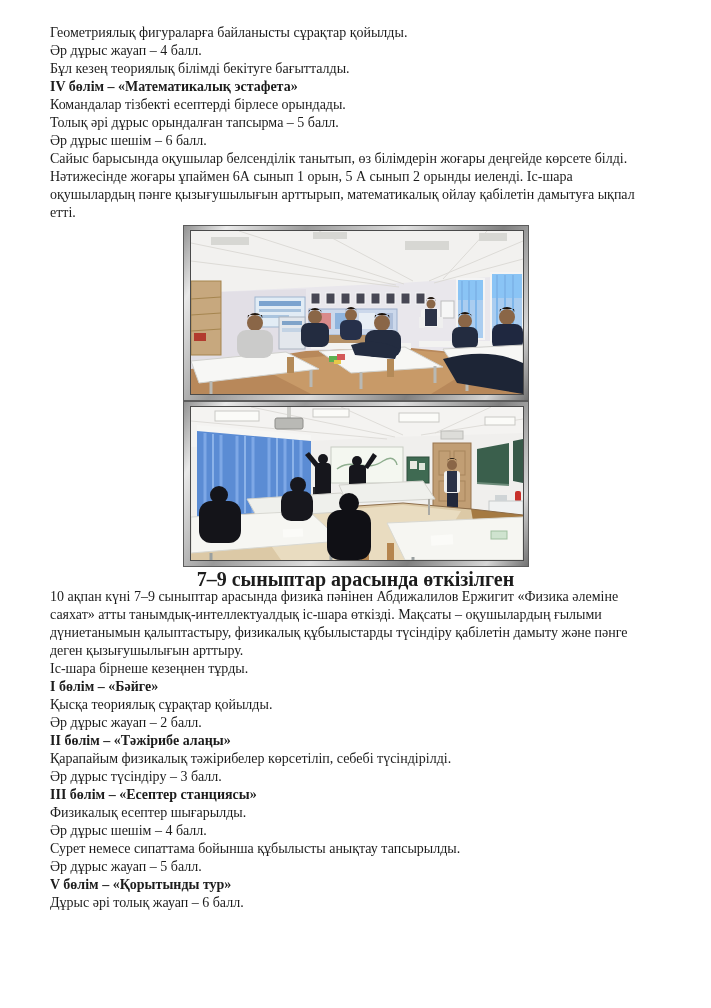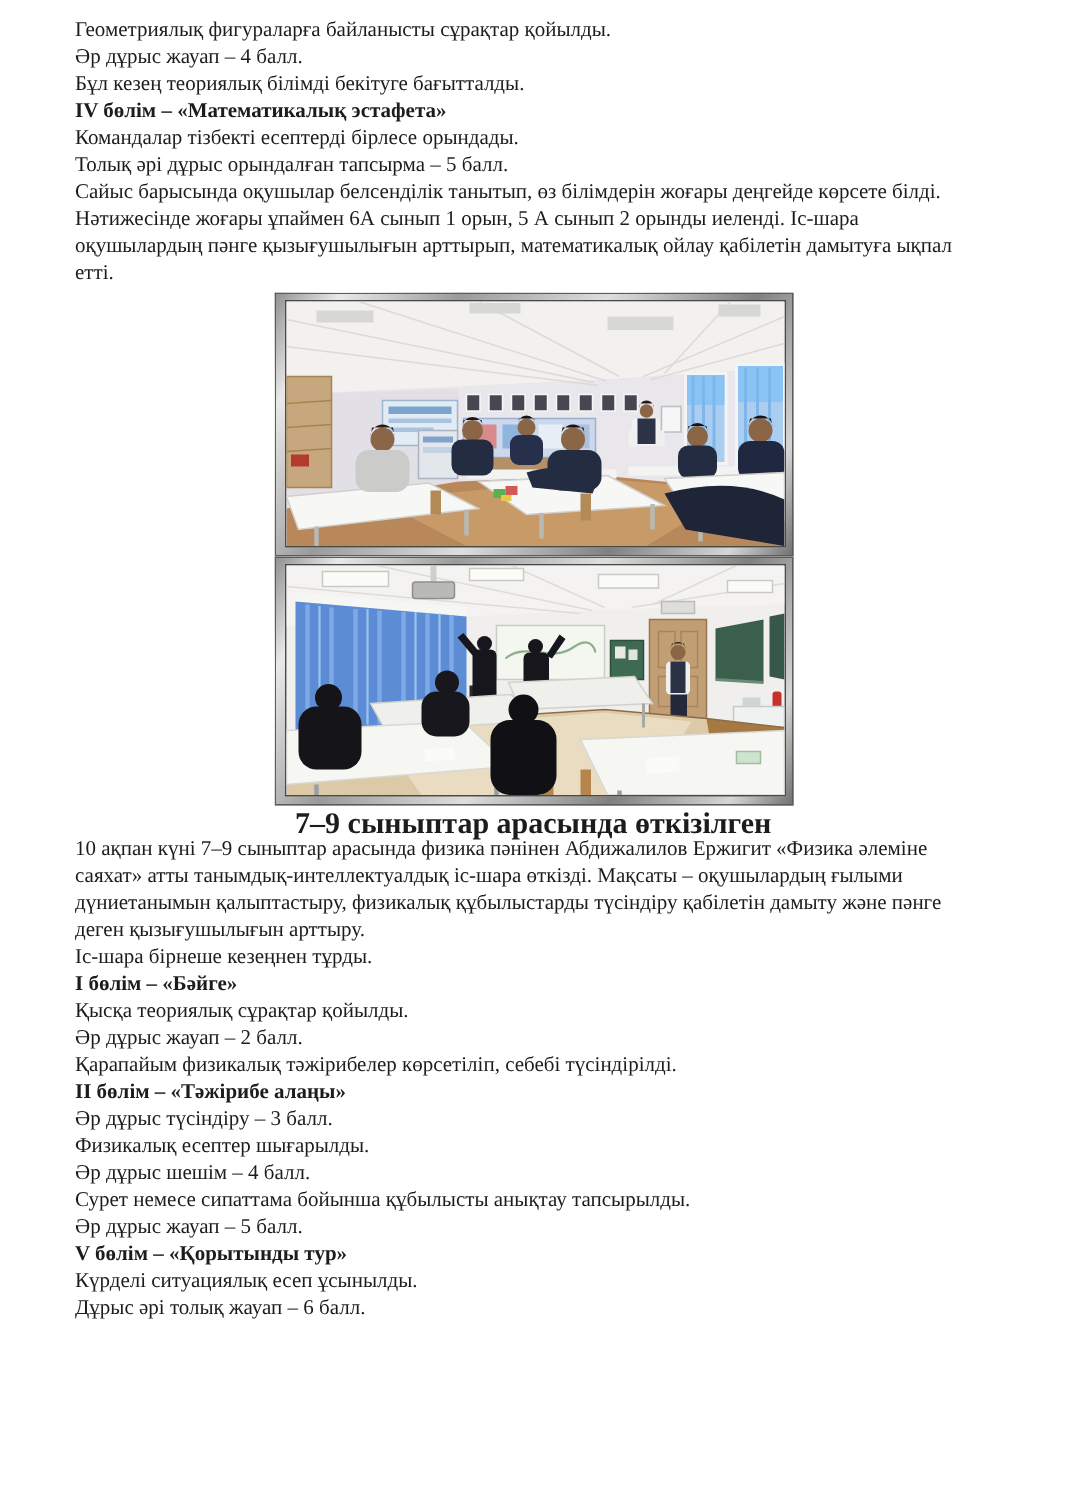--- a/index.html
+++ b/index.html
@@ -1,20 +1,20 @@
 <!DOCTYPE html>
 <html><head>
 <meta charset="utf-8">
 <style>
   html,body{margin:0;padding:0;background:#ffffff;}
   .page{
     width:711px;height:1008px;overflow:hidden;background:#ffffff;
     font-family:"Liberation Serif","DejaVu Serif",serif;
     color:#1c1c1c;position:relative;box-sizing:border-box;
-    padding:12px 50px 0 50px;
+    padding:24px 50px 0 50px;
   }
   .ln{margin:0;font-size:14px;line-height:18px;}
   .b{font-weight:bold;}
   .cap{text-align:center;font-weight:bold;font-size:20px;line-height:18px;margin:0;}
   figure.photos{margin:3px auto 3px auto;width:346px;padding:0;}
   .photo-frame{
     width:332px;
     padding:5px 7px 6px 7px;
     background:linear-gradient(120deg,#8f8f8f 0%,#e9e9e9 10%,#9a9a9a 28%,#dedede 50%,#808080 72%,#d6d6d6 90%,#6e6e6e 100%);
     box-shadow:inset 0 0 0 1px #5c5c5c;
@@ -26,20 +26,21 @@
 <body>
 
 <div class="page">
 
   <p class="ln">Геометриялық фигураларға байланысты сұрақтар қойылды.</p>
   <p class="ln">Әр дұрыс жауап – 4 балл.</p>
   <p class="ln">Бұл кезең теориялық білімді бекітуге бағытталды.</p>
   <p class="ln b">IV бөлім – «Математикалық эстафета»</p>
   <p class="ln">Командалар тізбекті есептерді бірлесе орындады.</p>
   <p class="ln">Толық әрі дұрыс орындалған тапсырма – 5 балл.</p>
+  <p class="ln">Әр дұрыс шешім – 6 балл.</p>
   <p class="ln">Сайыс барысында оқушылар белсенділік танытып, өз білімдерін жоғары деңгейде көрсете білді.</p>
   <p class="ln">Нәтижесінде жоғары ұпаймен 6А сынып 1 орын, 5 А сынып 2 орынды иеленді. Іс-шара оқушылардың пәнге қызығушылығын арттырып, математикалық ойлау қабілетін дамытуға ықпал етті.</p>
 
   <figure class="photos">
 
     <div class="photo-frame">
       <svg width="332" height="163" viewBox="0 0 332 163" xmlns="http://www.w3.org/2000/svg">
         <rect width="332" height="163" fill="#e9e7ec"></rect>
 
         <polygon points="0,0 332,0 332,44 210,52 0,62" fill="#f2f1ef"></polygon>
@@ -318,24 +319,24 @@
   </figure>
 
   <p class="cap">7–9 сыныптар арасында өткізілген</p>
 
   <p class="ln">10 ақпан күні 7–9 сыныптар арасында физика пәнінен Абдижалилов Ержигит «Физика әлеміне саяхат» атты танымдық-интеллектуалдық іс-шара өткізді. Мақсаты – оқушылардың ғылыми дүниетанымын қалыптастыру, физикалық құбылыстарды түсіндіру қабілетін дамыту және пәнге деген қызығушылығын арттыру.</p>
 
   <p class="ln">Іс-шара бірнеше кезеңнен тұрды.</p>
   <p class="ln b">I бөлім – «Бәйге»</p>
   <p class="ln">Қысқа теориялық сұрақтар қойылды.</p>
   <p class="ln">Әр дұрыс жауап – 2 балл.</p>
+  <p class="ln b">II бөлім – «Тәжірибе алаңы»</p>
   <p class="ln">Қарапайым физикалық тәжірибелер көрсетіліп, себебі түсіндірілді.</p>
-  <p class="ln b">II бөлім – «Тәжірибе алаңы»</p>
   <p class="ln">Әр дұрыс түсіндіру – 3 балл.</p>
+  <p class="ln b">III бөлім – «Есептер станциясы»</p>
   <p class="ln">Физикалық есептер шығарылды.</p>
   <p class="ln">Әр дұрыс шешім – 4 балл.</p>
   <p class="ln">Сурет немесе сипаттама бойынша құбылысты анықтау тапсырылды.</p>
   <p class="ln">Әр дұрыс жауап – 5 балл.</p>
   <p class="ln b">V бөлім – «Қорытынды тур»</p>
-  <p class="ln">Күрделі ситуациялық есеп ұсынылды.</p>
   <p class="ln">Дұрыс әрі толық жауап – 6 балл.</p>
 
 </div>
 
 </body></html>

